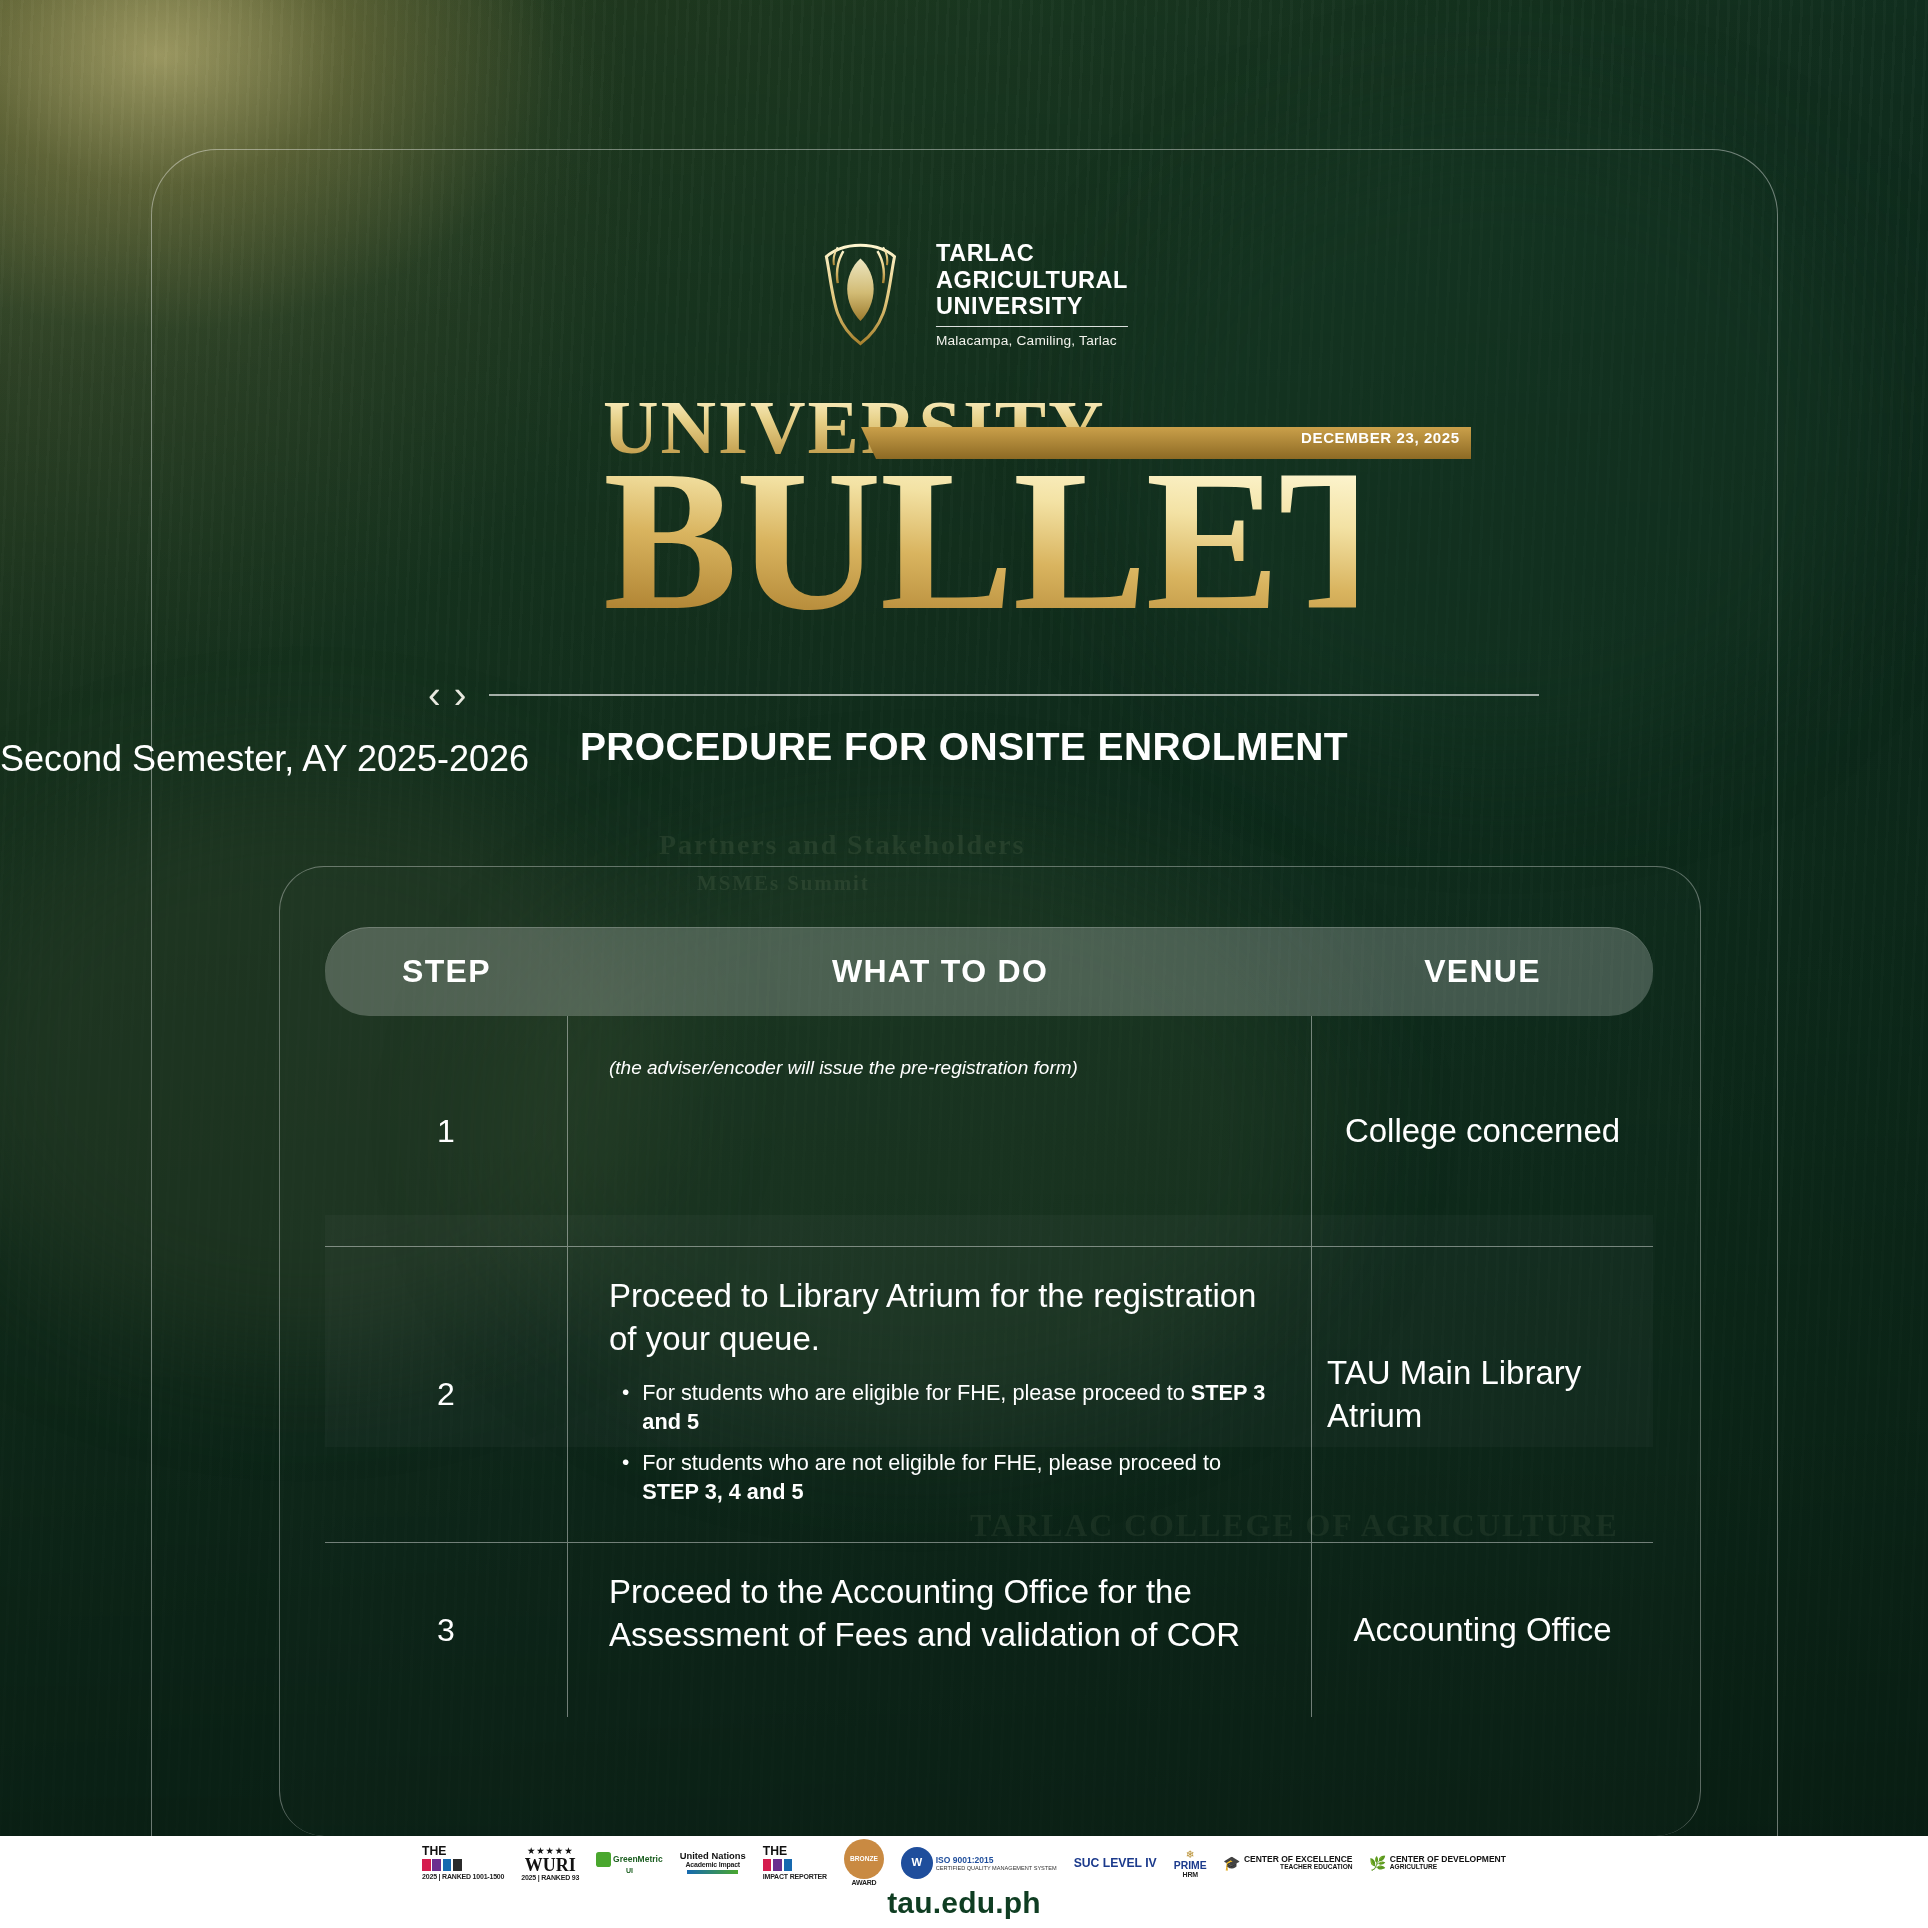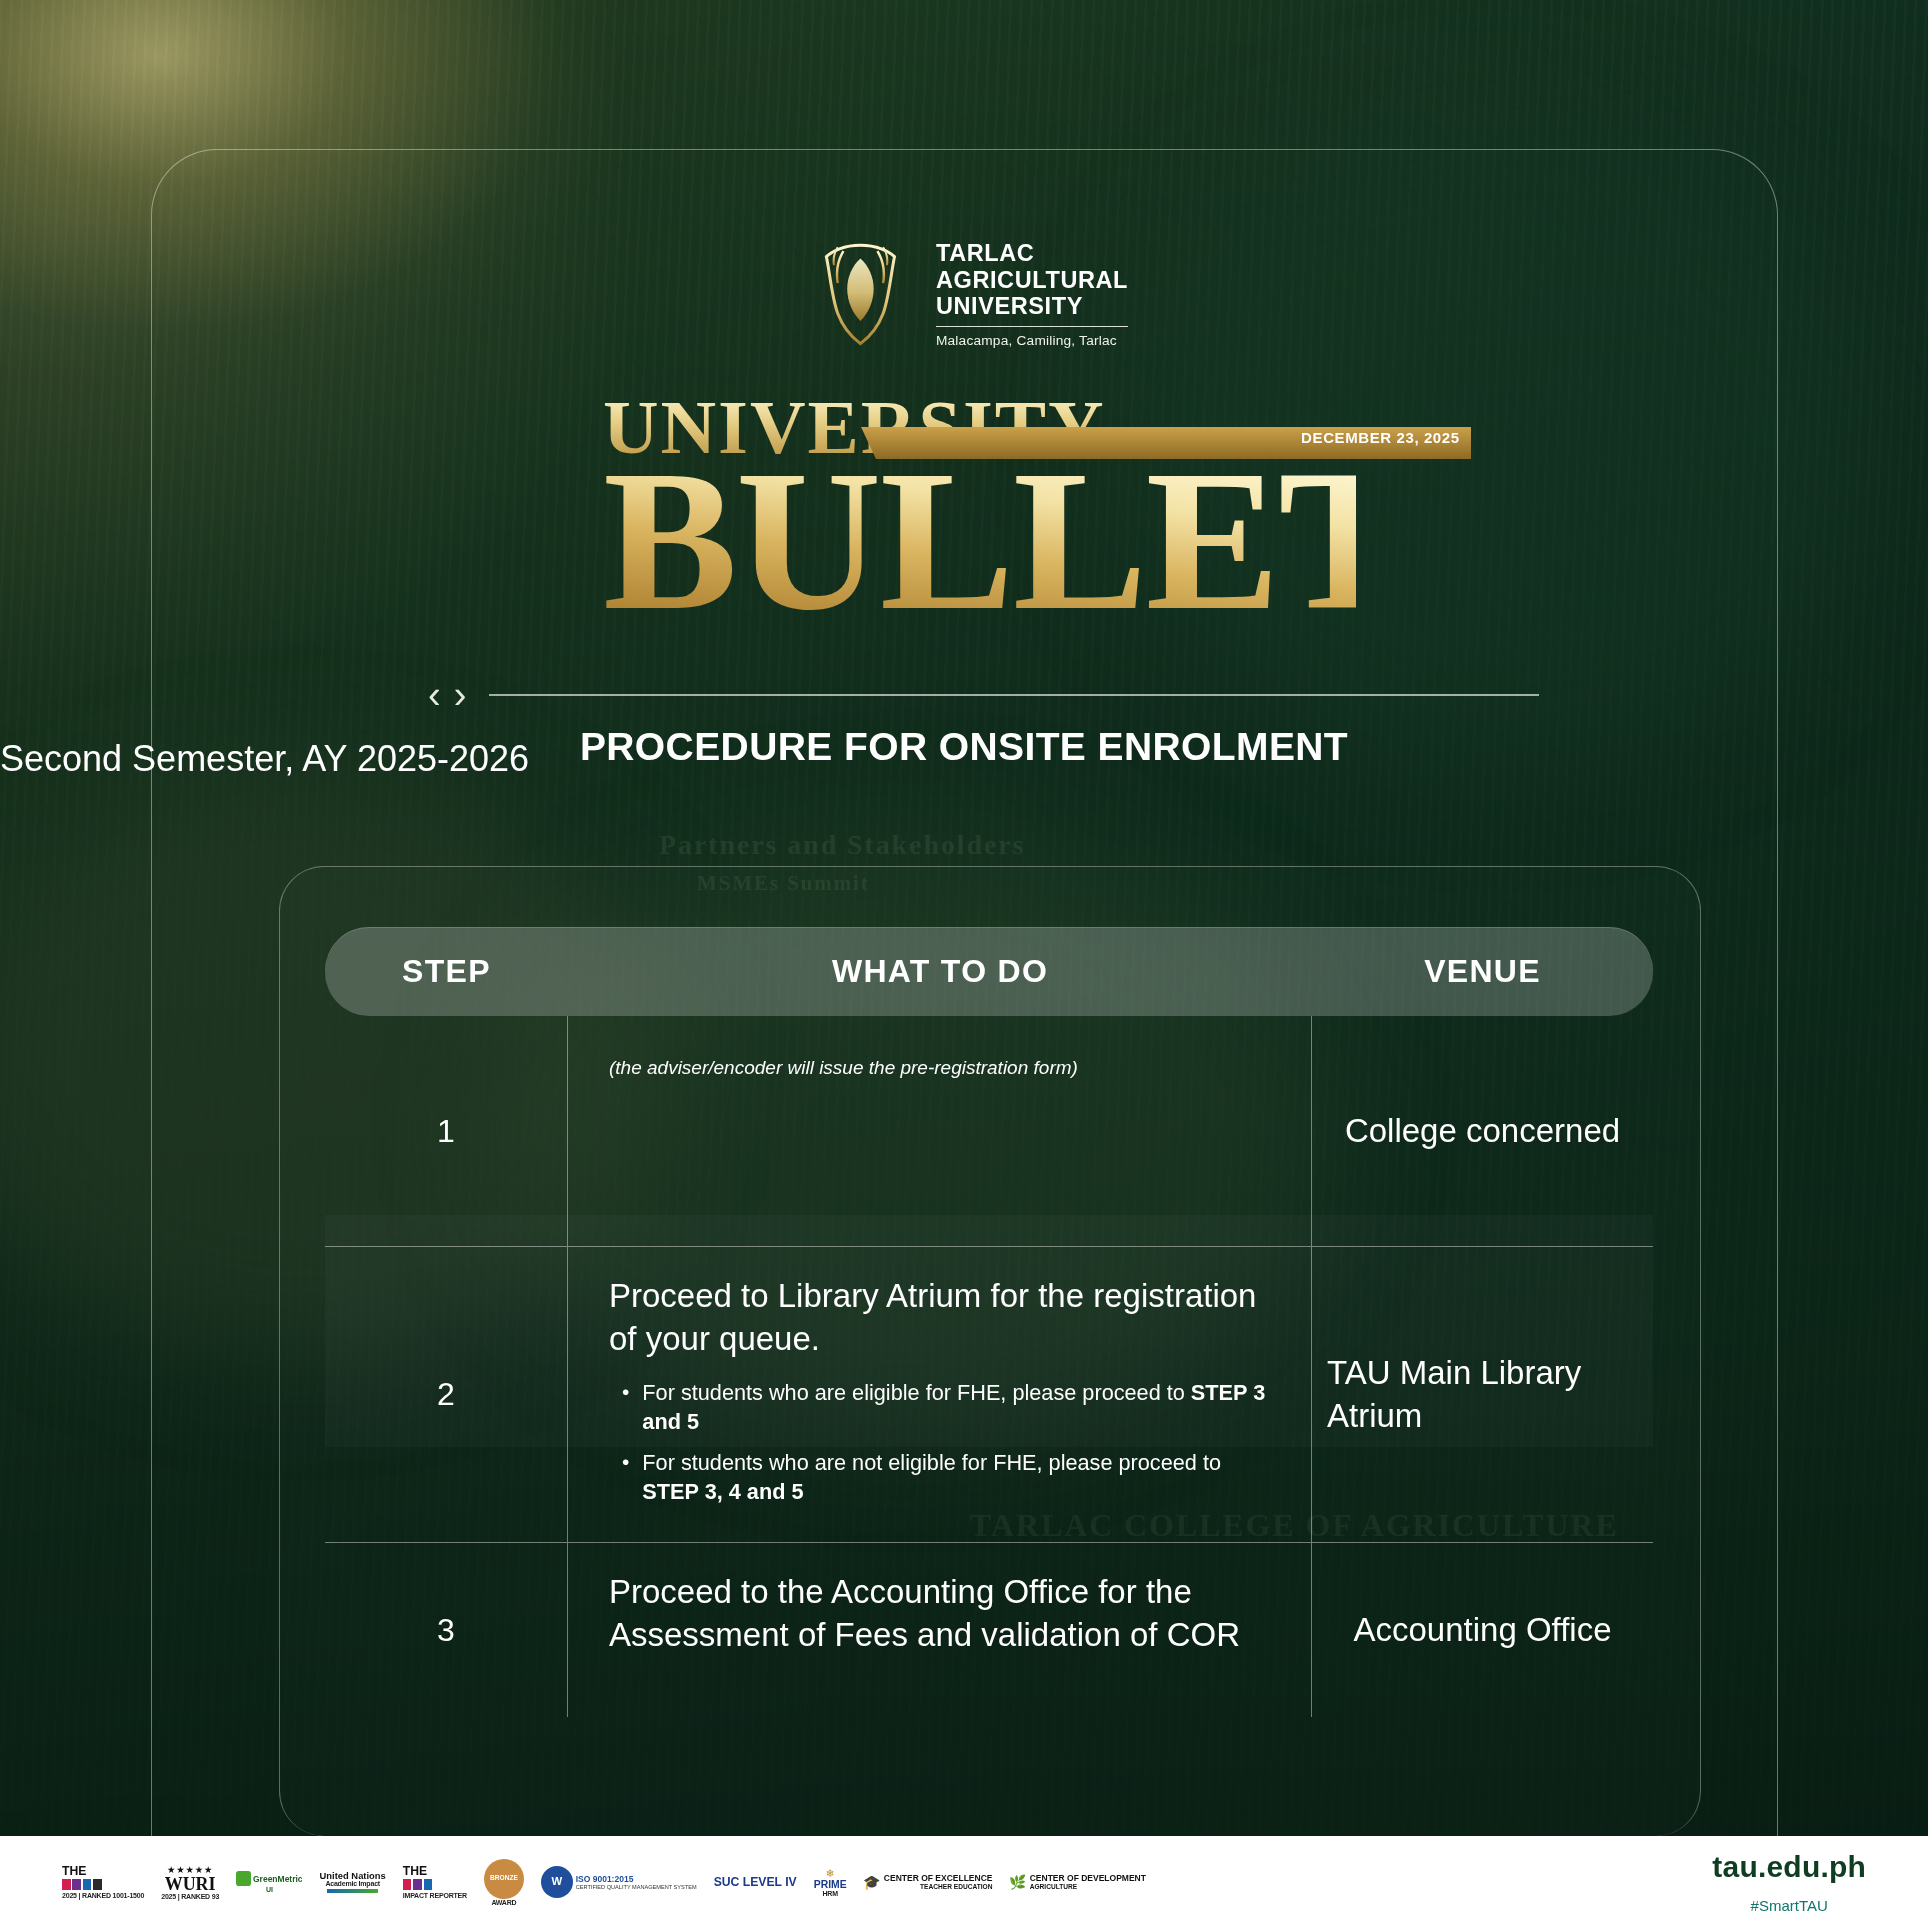--- a/index.html
+++ b/index.html
@@ -171,21 +171,22 @@
   .row-shade {
     position:absolute; left:325px; top:1215px; width:1328px; height:232px;
     background:rgba(255,255,255,0.028); pointer-events:none;
   }
 
   
   .footer {
     position:absolute; left:0; bottom:0; width:1928px; height:92px;
     background:#ffffff;
     display:flex; align-items:center; justify-content:space-between;
-    padding:16px 62px;
+    padding:3px 62px;
+    flex-direction:column;
   }
   .badges { display:flex; align-items:center; gap:17px; }
   .badge { display:flex; flex-direction:column; align-items:center; justify-content:center; }
   .badge-label { font-size:7px; color:#222; font-weight:700; letter-spacing:-0.2px; text-align:center; }
   .badge-title { font-size:12.2px; font-weight:700; color:#111; line-height:1; }
   .b-the { display:flex; flex-direction:column; align-items:flex-start; }
   .b-the .bar { display:flex; gap:1.9px; margin:1.9px 0; }
   .b-the .bar i { display:block; width:8.5px; height:11.3px; }
   .stars { color:#111; font-size:11.3px; letter-spacing:0.9px; }
   .circle-badge {

